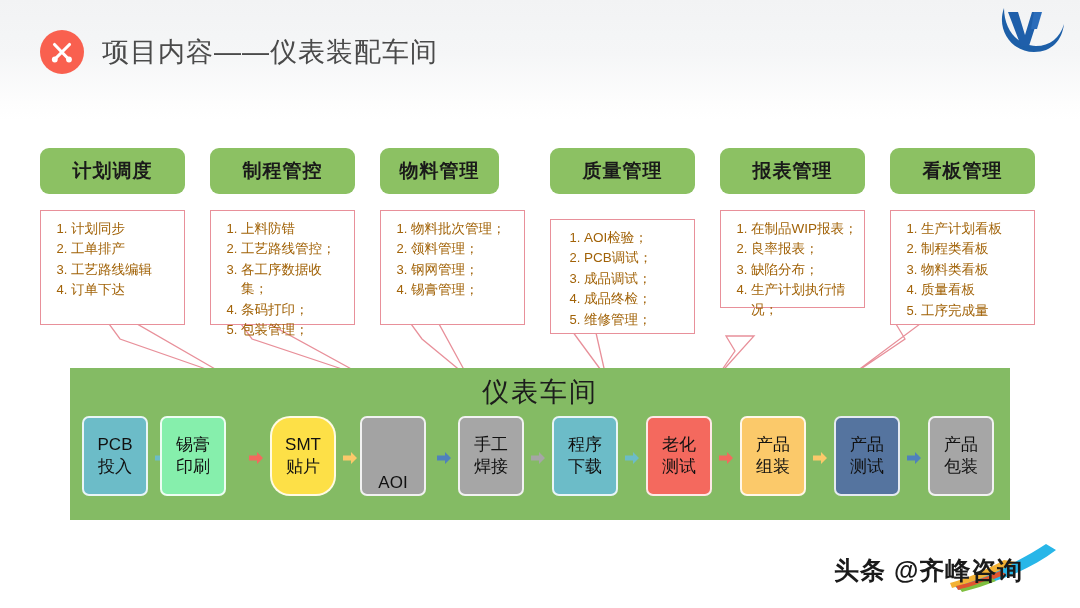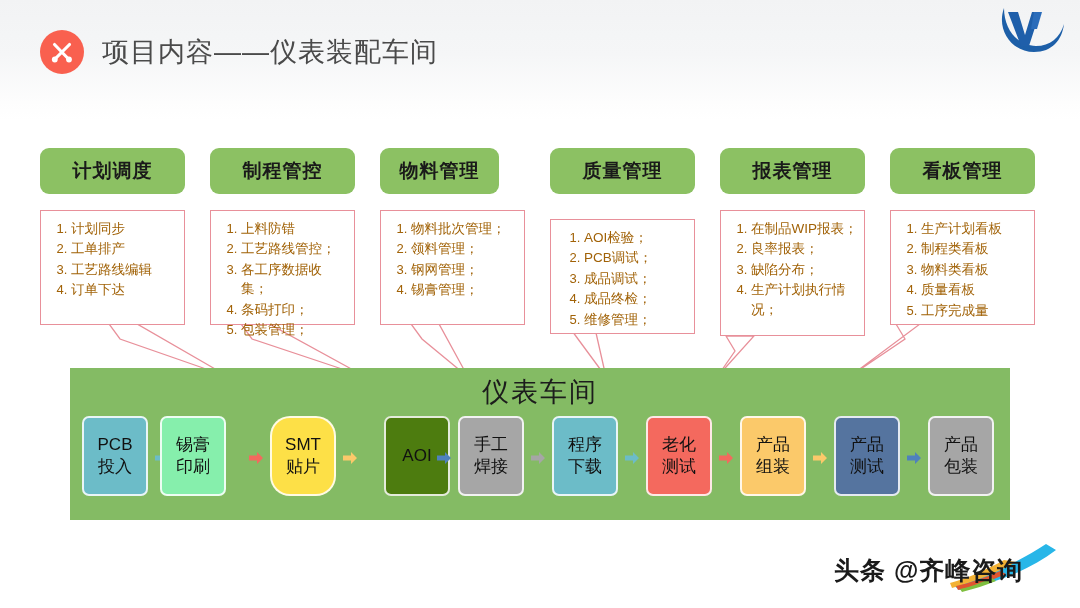--- a/index.html
+++ b/index.html
@@ -264,21 +264,21 @@
   <div class="callout" style="left:550px; top:219px; width:145px; height:115px;padding-left:12px;">
     <ol>
       <li>AOI检验；</li>
       <li>PCB调试；</li>
       <li>成品调试；</li>
       <li>成品终检；</li>
       <li>维修管理；</li>
     </ol>
   </div>
 
-  <div class="callout" style="left:720px; top:210px; width:145px; height:126px;">
+  <div class="callout" style="left:720px; top:210px; width:145px; height:98px;">
     <ol>
       <li>在制品WIP报表；</li>
       <li>良率报表；</li>
       <li>缺陷分布；</li>
       <li>生产计划执行情况；</li>
     </ol>
   </div>
 
   <div class="callout" style="left:890px; top:210px; width:145px; height:115px;">
     <ol>
@@ -317,21 +317,21 @@
   <div class="proc" style="left:270px; background:#fde047;border-radius:20px;">
     <span>SMT</span>
     <span>贴片</span>
   </div>
   <div class="arrow" style="left:343px;">
     <svg width="14" height="12" viewBox="0 0 14 12">
         <path d="M0 3.5 H8 V0 L14 6 L8 12 V8.5 H0 Z" fill="#FBC96A"></path>
       </svg>
   </div>
 
-  <div class="proc" style="left:384px; background:#4d7c0f;">
+  <div class="proc" style="left:360px; background:#a3a3a3;justify-content:flex-end;">
     <span>AOI</span>
     <span></span>
   </div>
   <div class="arrow" style="left:437px;">
     <svg width="14" height="12" viewBox="0 0 14 12">
         <path d="M0 3.5 H8 V0 L14 6 L8 12 V8.5 H0 Z" fill="#4F81BD"></path>
       </svg>
   </div>
 
   <div class="proc" style="left:458px; background:#A6A6A6;">

